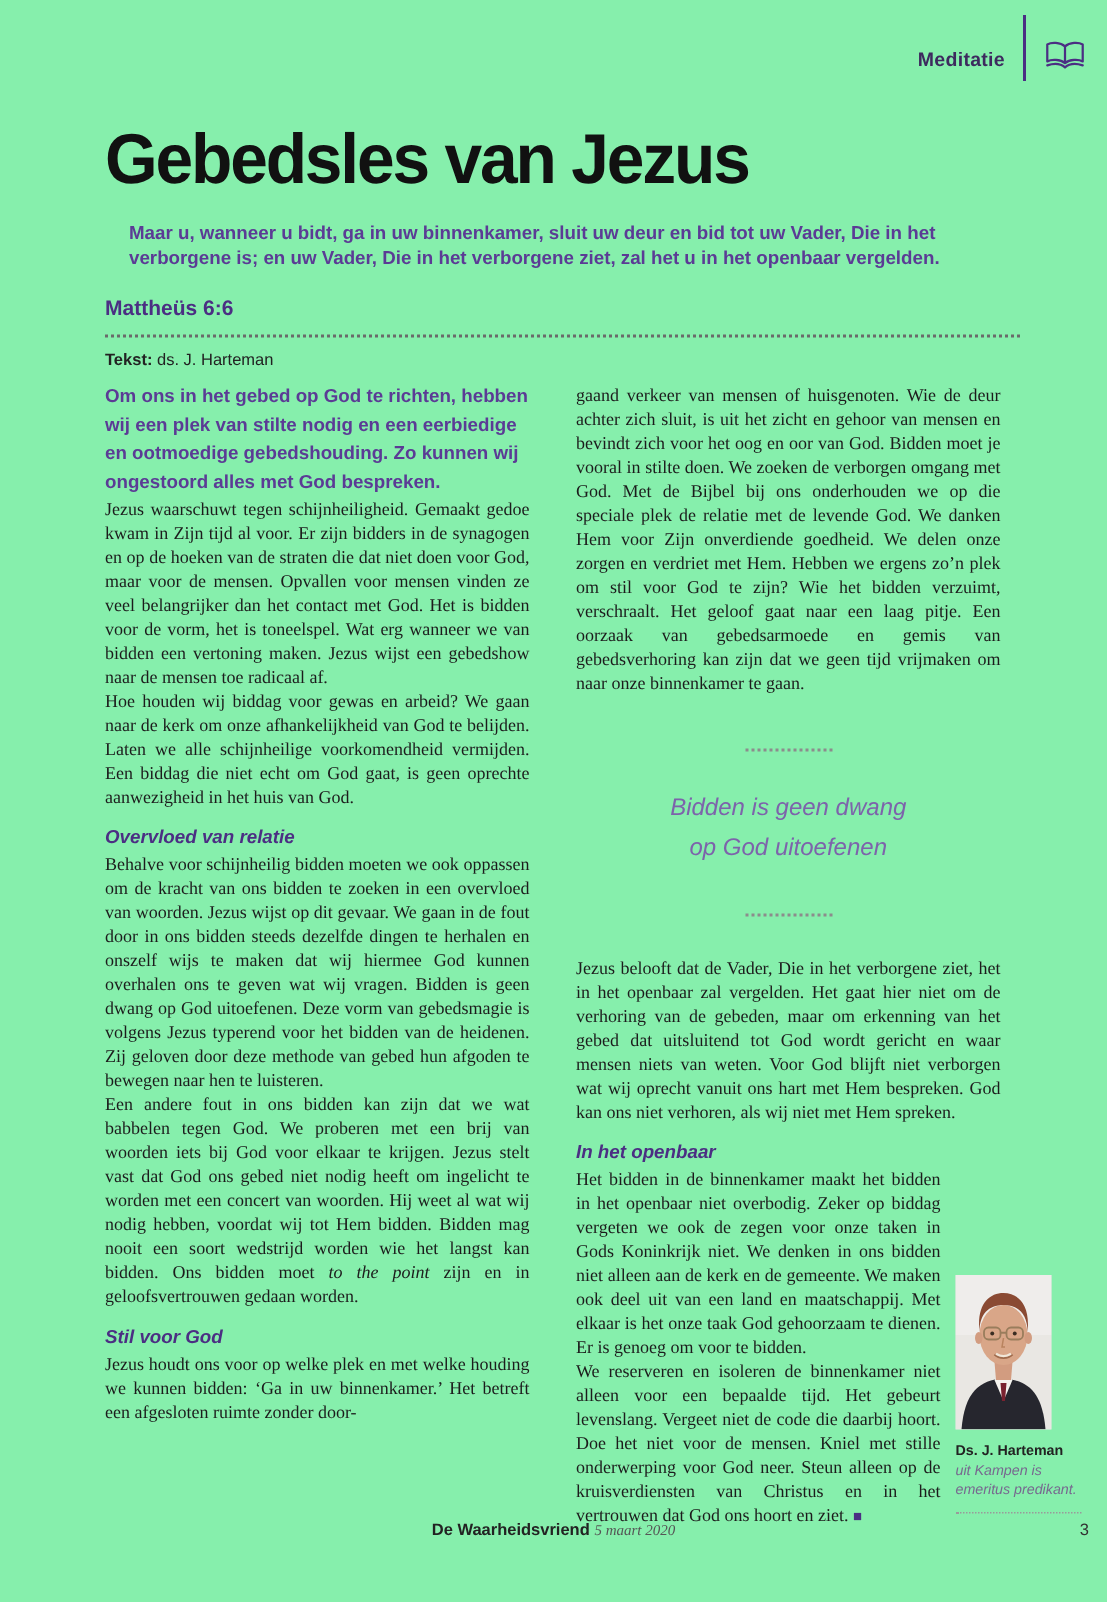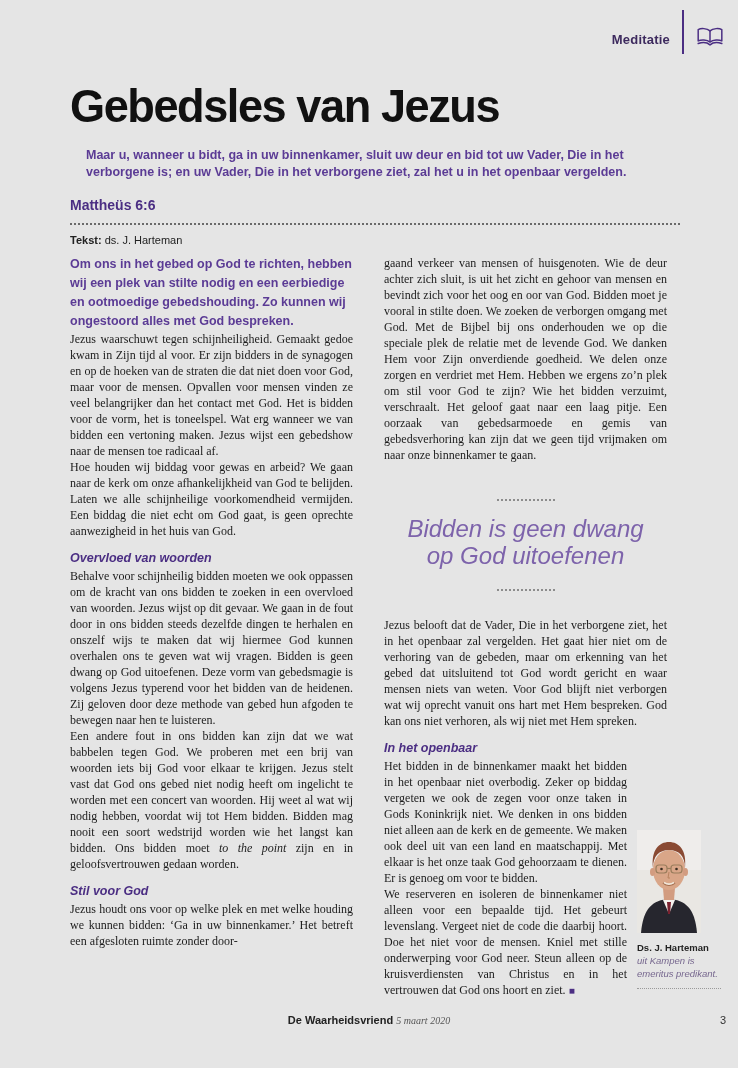--- a/index.html
+++ b/index.html
@@ -1,19 +1,19 @@
 <!DOCTYPE html>
 <html lang="nl"><head>
 <meta charset="utf-8">
 <style>
   html,body{margin:0;padding:0;background:#888;}
   #page{
     position:relative;
     width:738px;height:1068px;
-    background:#e5e5e5;
+    background:#86efac;
     margin:0 auto;
     font-family:"Liberation Serif", serif;
     color:#1c1c1c;
     overflow:hidden;
     box-sizing:border-box;
   }
   
   .header{
     position:absolute;top:10px;right:14px;
     display:flex;align-items:center;gap:12px;height:44px;
@@ -71,22 +71,22 @@
   .ital{font-style:italic;}
   .end-mark{color:#4b2e83;font-size:10px;letter-spacing:0;}
   
   .pull-quote{margin:26px 0 22px 0;text-align:center;}
   .mini-dots{
     display:inline-block;width:58px;
     border-bottom:2px dotted #8c8c8c;height:2px;
   }
   .quote-text{
     font-family:"Liberation Sans", sans-serif;
-    font-style:italic;font-size:24px;line-height:27px;
-    color:#7d63ab;margin:10px 0;font-weight:500;
+    font-style:italic;font-size:16px;line-height:27px;
+    color:#7d63ab;margin:20px 0;font-weight:500;
   }
   
   .photo-card{
     float:right;width:92px;
     margin:72px -62px 6px 10px;
     font-family:"Liberation Sans", sans-serif;text-align:left;
   }
   .photo-frame{width:64px;height:103px;overflow:hidden;background:#e9e7e3;}
   .photo-caption-name{font-size:9.5px;font-weight:800;color:#222;margin-top:8px;line-height:13px;}
   .photo-caption-role{font-size:9.5px;font-style:italic;color:#77688f;line-height:13px;width:92px;}
@@ -125,21 +125,21 @@
     <hr class="dotted-rule">
     <div class="byline"><b>Tekst:</b><span> ds. J. Harteman</span></div>
   </div>
 
   <div class="columns">
 
     <div class="col">
       <p class="intro">Om ons in het gebed op God te richten, hebben wij een plek van stilte nodig en een eerbiedige en ootmoedige gebedshouding. Zo kunnen wij ongestoord alles met God bespreken.</p>
       <p>Jezus waarschuwt tegen schijnheiligheid. Gemaakt gedoe kwam in Zijn tijd al voor. Er zijn bidders in de synagogen en op de hoeken van de straten die dat niet doen voor God, maar voor de mensen. Opvallen voor mensen vinden ze veel belangrijker dan het contact met God. Het is bidden voor de vorm, het is toneelspel. Wat erg wanneer we van bidden een vertoning maken. Jezus wijst een gebedshow naar de mensen toe radicaal af.</p>
       <p>Hoe houden wij biddag voor gewas en arbeid? We gaan naar de kerk om onze afhankelijkheid van God te belijden. Laten we alle schijnheilige voorkomendheid vermijden. Een biddag die niet echt om God gaat, is geen oprechte aanwezigheid in het huis van God.</p>
-      <h3 class="subhead">Overvloed van woorden</h3>
+      <h3 class="subhead">Overvloed van relatie</h3>
       <p>Behalve voor schijnheilig bidden moeten we ook oppassen om de kracht van ons bidden te zoeken in een overvloed van woorden. Jezus wijst op dit gevaar. We gaan in de fout door in ons bidden steeds dezelfde dingen te herhalen en onszelf wijs te maken dat wij hiermee God kunnen overhalen ons te geven wat wij vragen. Bidden is geen dwang op God uitoefenen. Deze vorm van gebedsmagie is volgens Jezus typerend voor het bidden van de heidenen. Zij geloven door deze methode van gebed hun afgoden te bewegen naar hen te luisteren.</p>
       <p><span>Een andere fout in ons bidden kan zijn dat we wat babbelen tegen God. We proberen met een brij van woorden iets bij God voor elkaar te krijgen. Jezus stelt vast dat God ons gebed niet nodig heeft om ingelicht te worden met een concert van woorden. Hij weet al wat wij nodig hebben, voordat wij tot Hem bidden. Bidden mag nooit een soort wedstrijd worden wie het langst kan bidden. Ons bidden moet </span><span class="ital">to the point</span><span> zijn en in geloofsvertrouwen gedaan worden.</span></p>
       <h3 class="subhead">Stil voor God</h3>
       <p>Jezus houdt ons voor op welke plek en met welke houding we kunnen bidden: ‘Ga in uw binnenkamer.’ Het betreft een afgesloten ruimte zonder door-</p>
     </div>
 
     <div class="col">
       <p>gaand verkeer van mensen of huisgenoten. Wie de deur achter zich sluit, is uit het zicht en gehoor van mensen en bevindt zich voor het oog en oor van God. Bidden moet je vooral in stilte doen. We zoeken de verborgen omgang met God. Met de Bijbel bij ons onderhouden we op die speciale plek de relatie met de levende God. We danken Hem voor Zijn onverdiende goedheid. We delen onze zorgen en verdriet met Hem. Hebben we ergens zo’n plek om stil voor God te zijn? Wie het bidden verzuimt, verschraalt. Het geloof gaat naar een laag pitje. Een oorzaak van gebedsarmoede en gemis van gebedsverhoring kan zijn dat we geen tijd vrijmaken om naar onze binnenkamer te gaan.</p>
 
       <div class="pull-quote">

